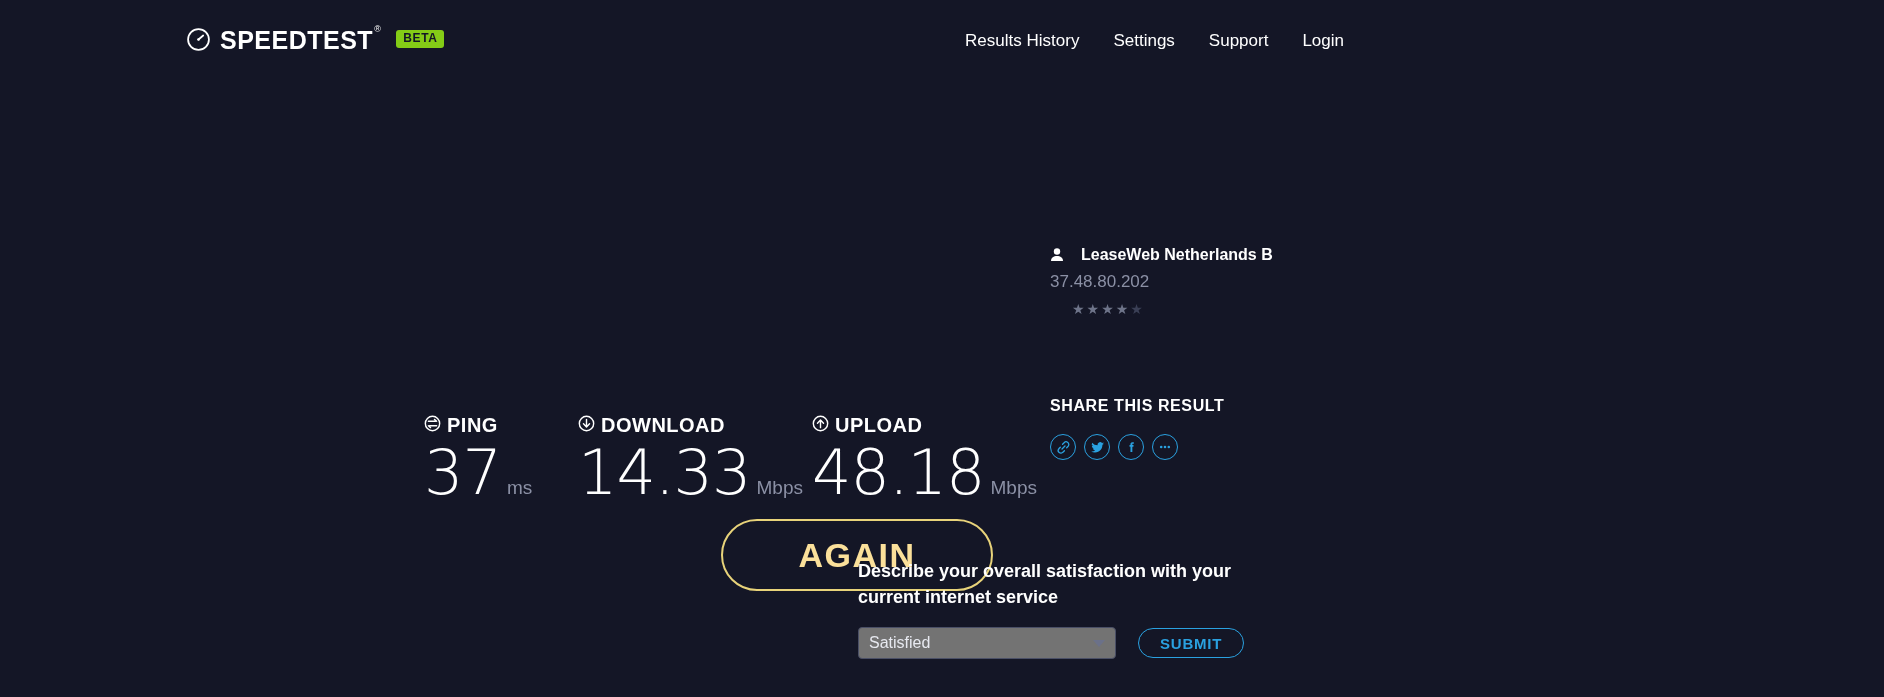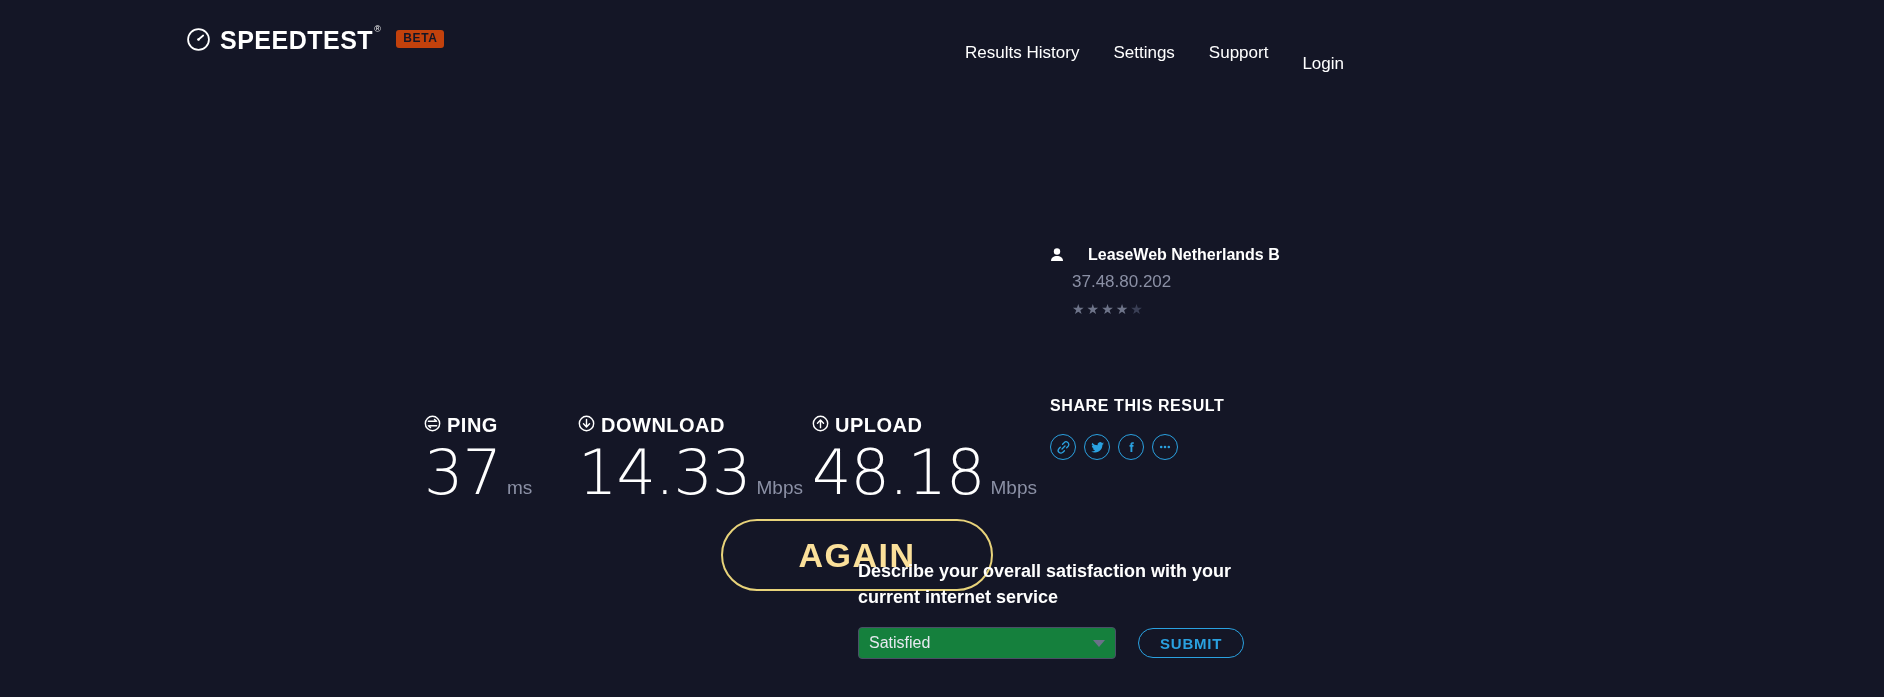--- a/index.html
+++ b/index.html
@@ -50,21 +50,21 @@
   .logo-reg {
     color: #ffffff;
     font-size: 9px;
     vertical-align: super;
     position: relative;
     top: -8px;
     left: 1px;
     font-weight: 400;
   }
   .beta-badge {
-    background: #c2410c;
+    background: #84cc16;
     color: #141626;
     font-size: 12px;
     font-weight: 700;
     letter-spacing: 0.6px;
     padding: 2px 7px 3px 7px;
     border-radius: 3px;
     margin-left: 7px;
     line-height: 13px;
   }
 
@@ -77,21 +77,21 @@
     gap: 0;
   }
   .nav a {
     color: #ffffff;
     font-size: 17px;
     text-decoration: none;
     padding: 0 17px;
     line-height: 22px;
     white-space: nowrap;
   }
-  .nav a:last-child { padding-right: 0; margin-top: 23px; }
+  .nav a:last-child { padding-right: 0; }
 
   
   .result-row {
     position: absolute;
     top: 245px;
     left: 0;
     width: 1884px;
     height: 120px;
   }
 
@@ -155,34 +155,33 @@
   .isp-block {
     position: absolute;
     left: 1050px;
     top: 0;
     width: 240px;
     overflow: hidden;
   }
   .isp-name {
     display: flex;
     align-items: baseline;
-    gap: 24px;
+    gap: 17px;
     color: #ffffff;
     font-size: 16px;
     font-weight: 700;
     line-height: 20px;
     white-space: nowrap;
   }
   .isp-icon { width: 14px; height: 15px; flex: none; position: relative; top: 2px; }
   .isp-ip {
     color: #8b90a5;
     font-size: 17px;
     line-height: 22px;
     margin-top: 6px;
-    margin-left: 22px;
   }
   .isp-stars {
     margin-top: 8px;
     margin-left: 22px;
     display: flex;
     gap: 2px;
   }
   .star { font-size: 14px; line-height: 16px; color: #6e7489; }
   .star.empty { color: #3a3f55; }
 
@@ -283,21 +282,21 @@
     align-items: center;
     gap: 22px;
     margin-top: 17px;
   }
   .survey-select {
     position: relative;
     width: 258px;
     height: 32px;
     border: 1px solid #4a4f66;
     border-radius: 4px;
-    background: #15803d;
+    background: #737373;
     display: flex;
     align-items: center;
     padding: 0 10px;
     cursor: pointer;
   }
   .survey-select-value {
     color: #e7e9f0;
     font-size: 16px;
     line-height: 20px;
     flex: 1;

